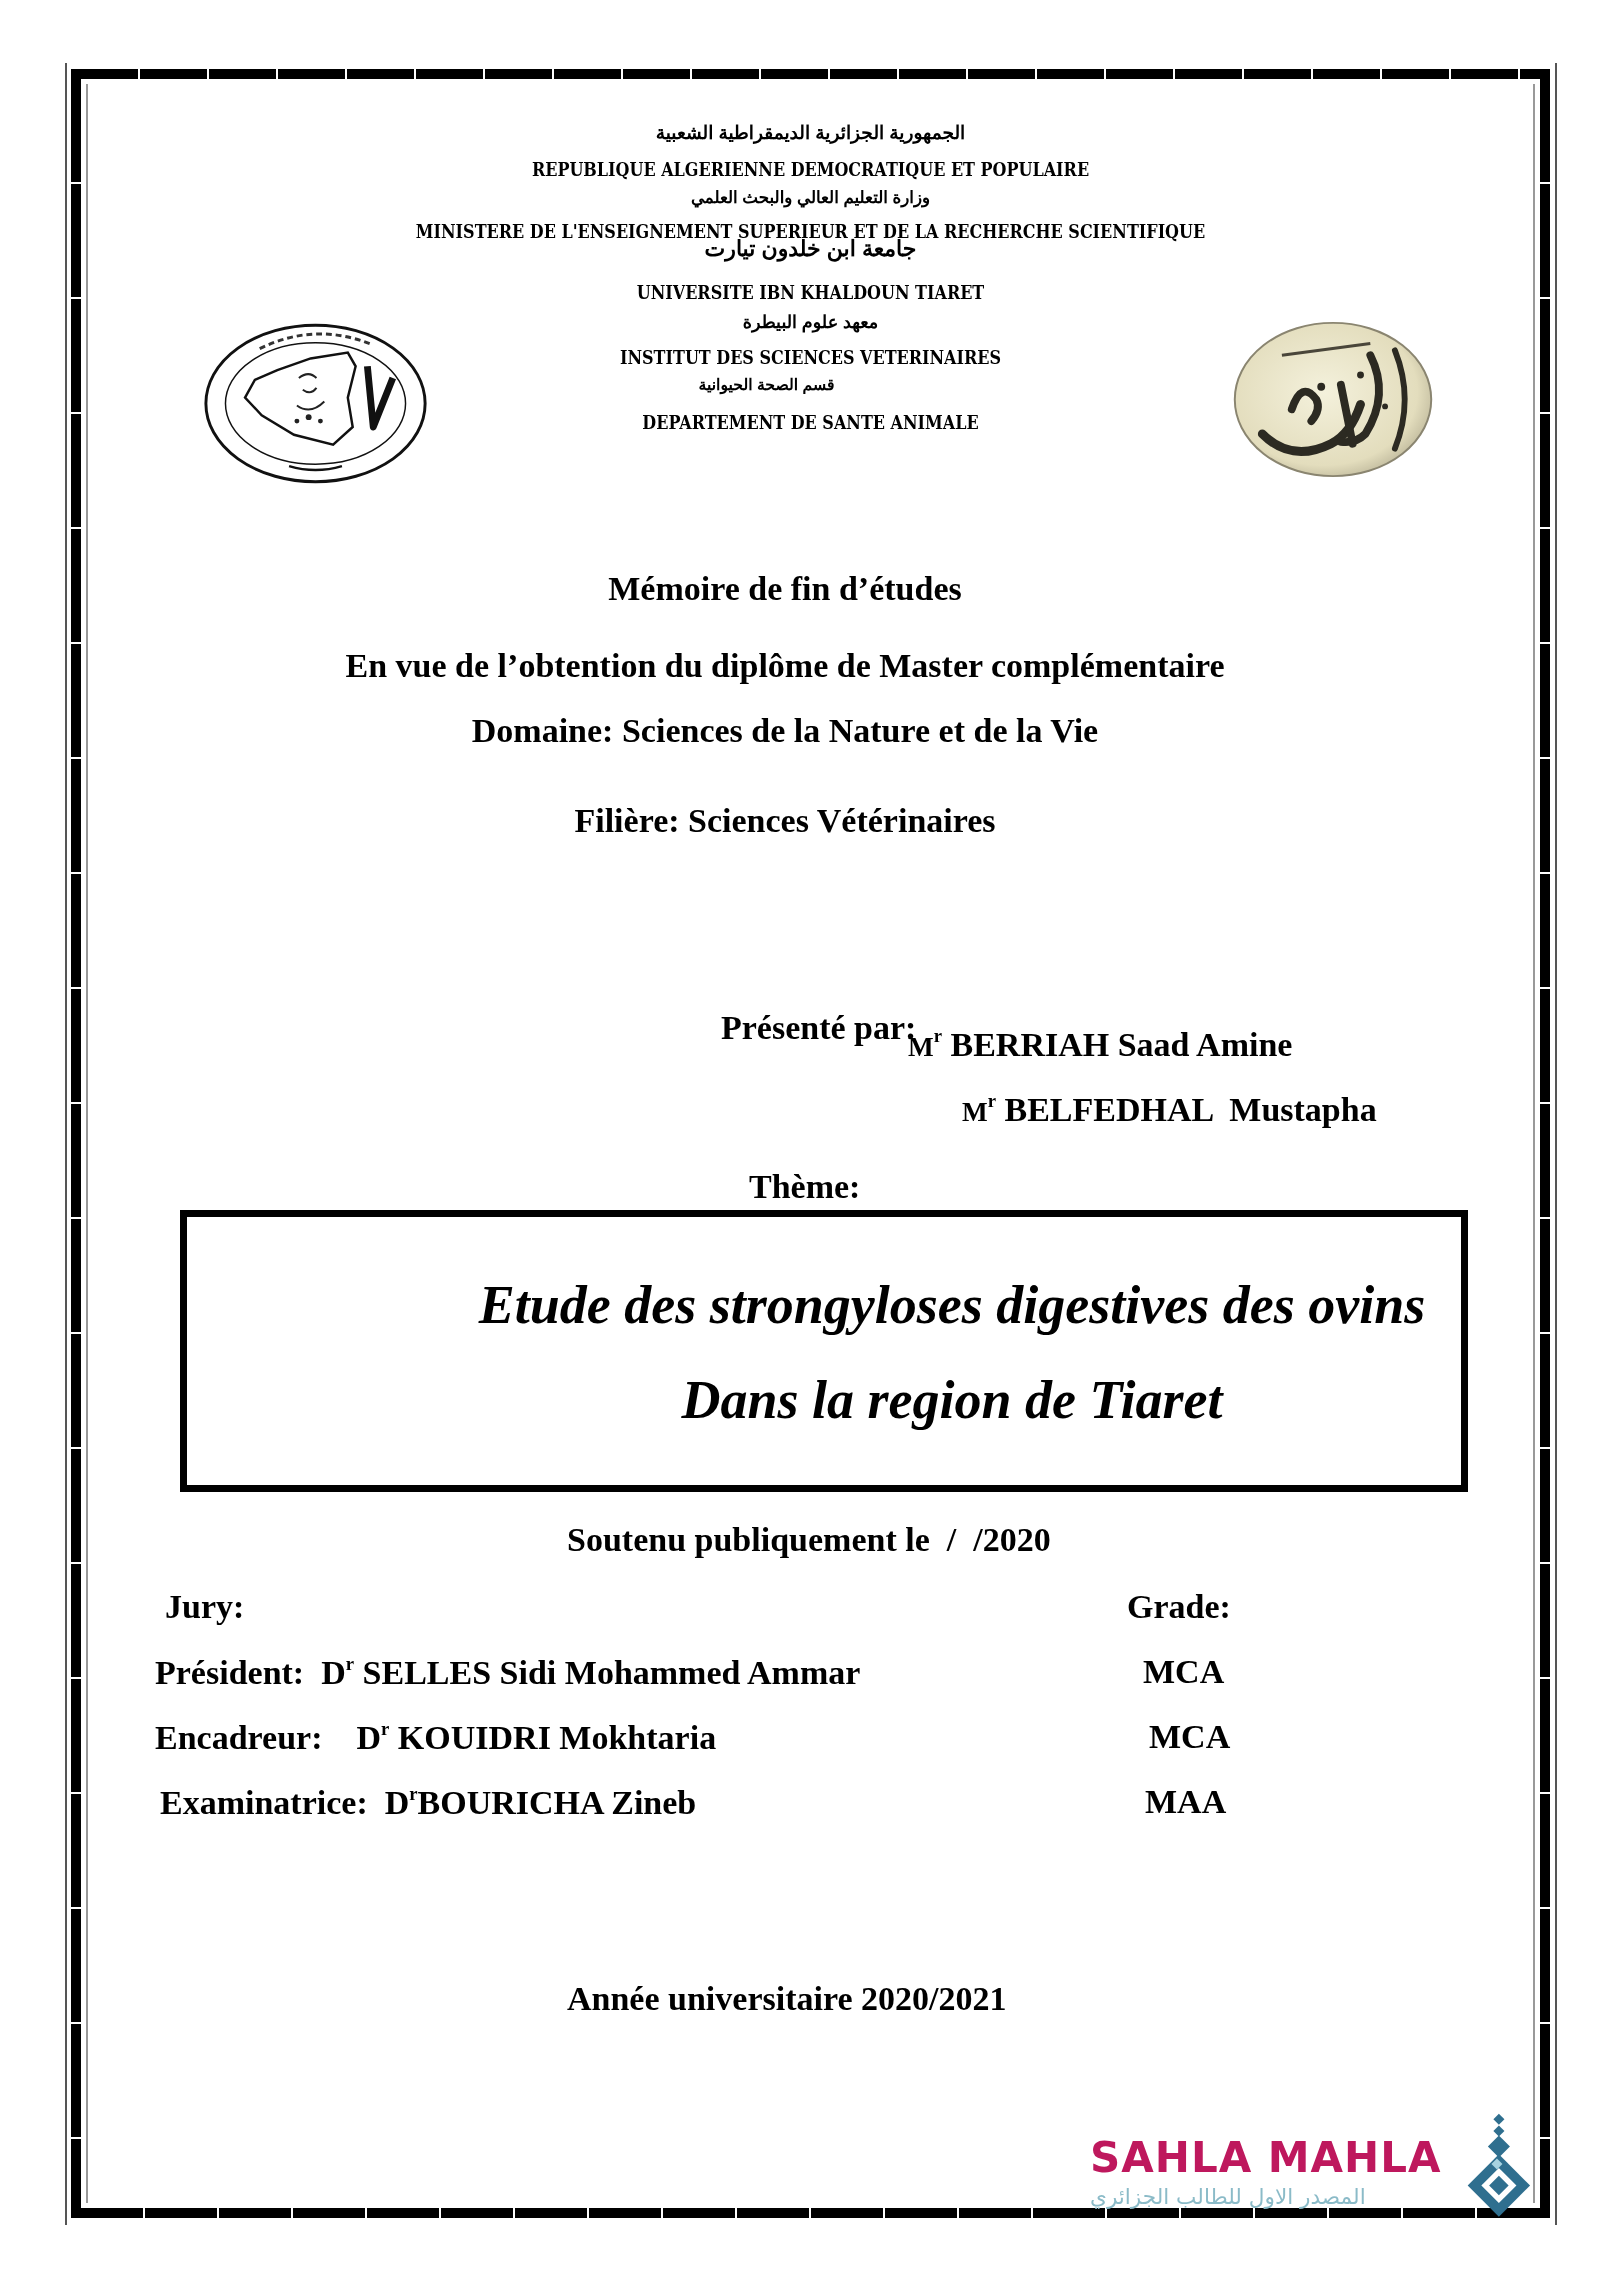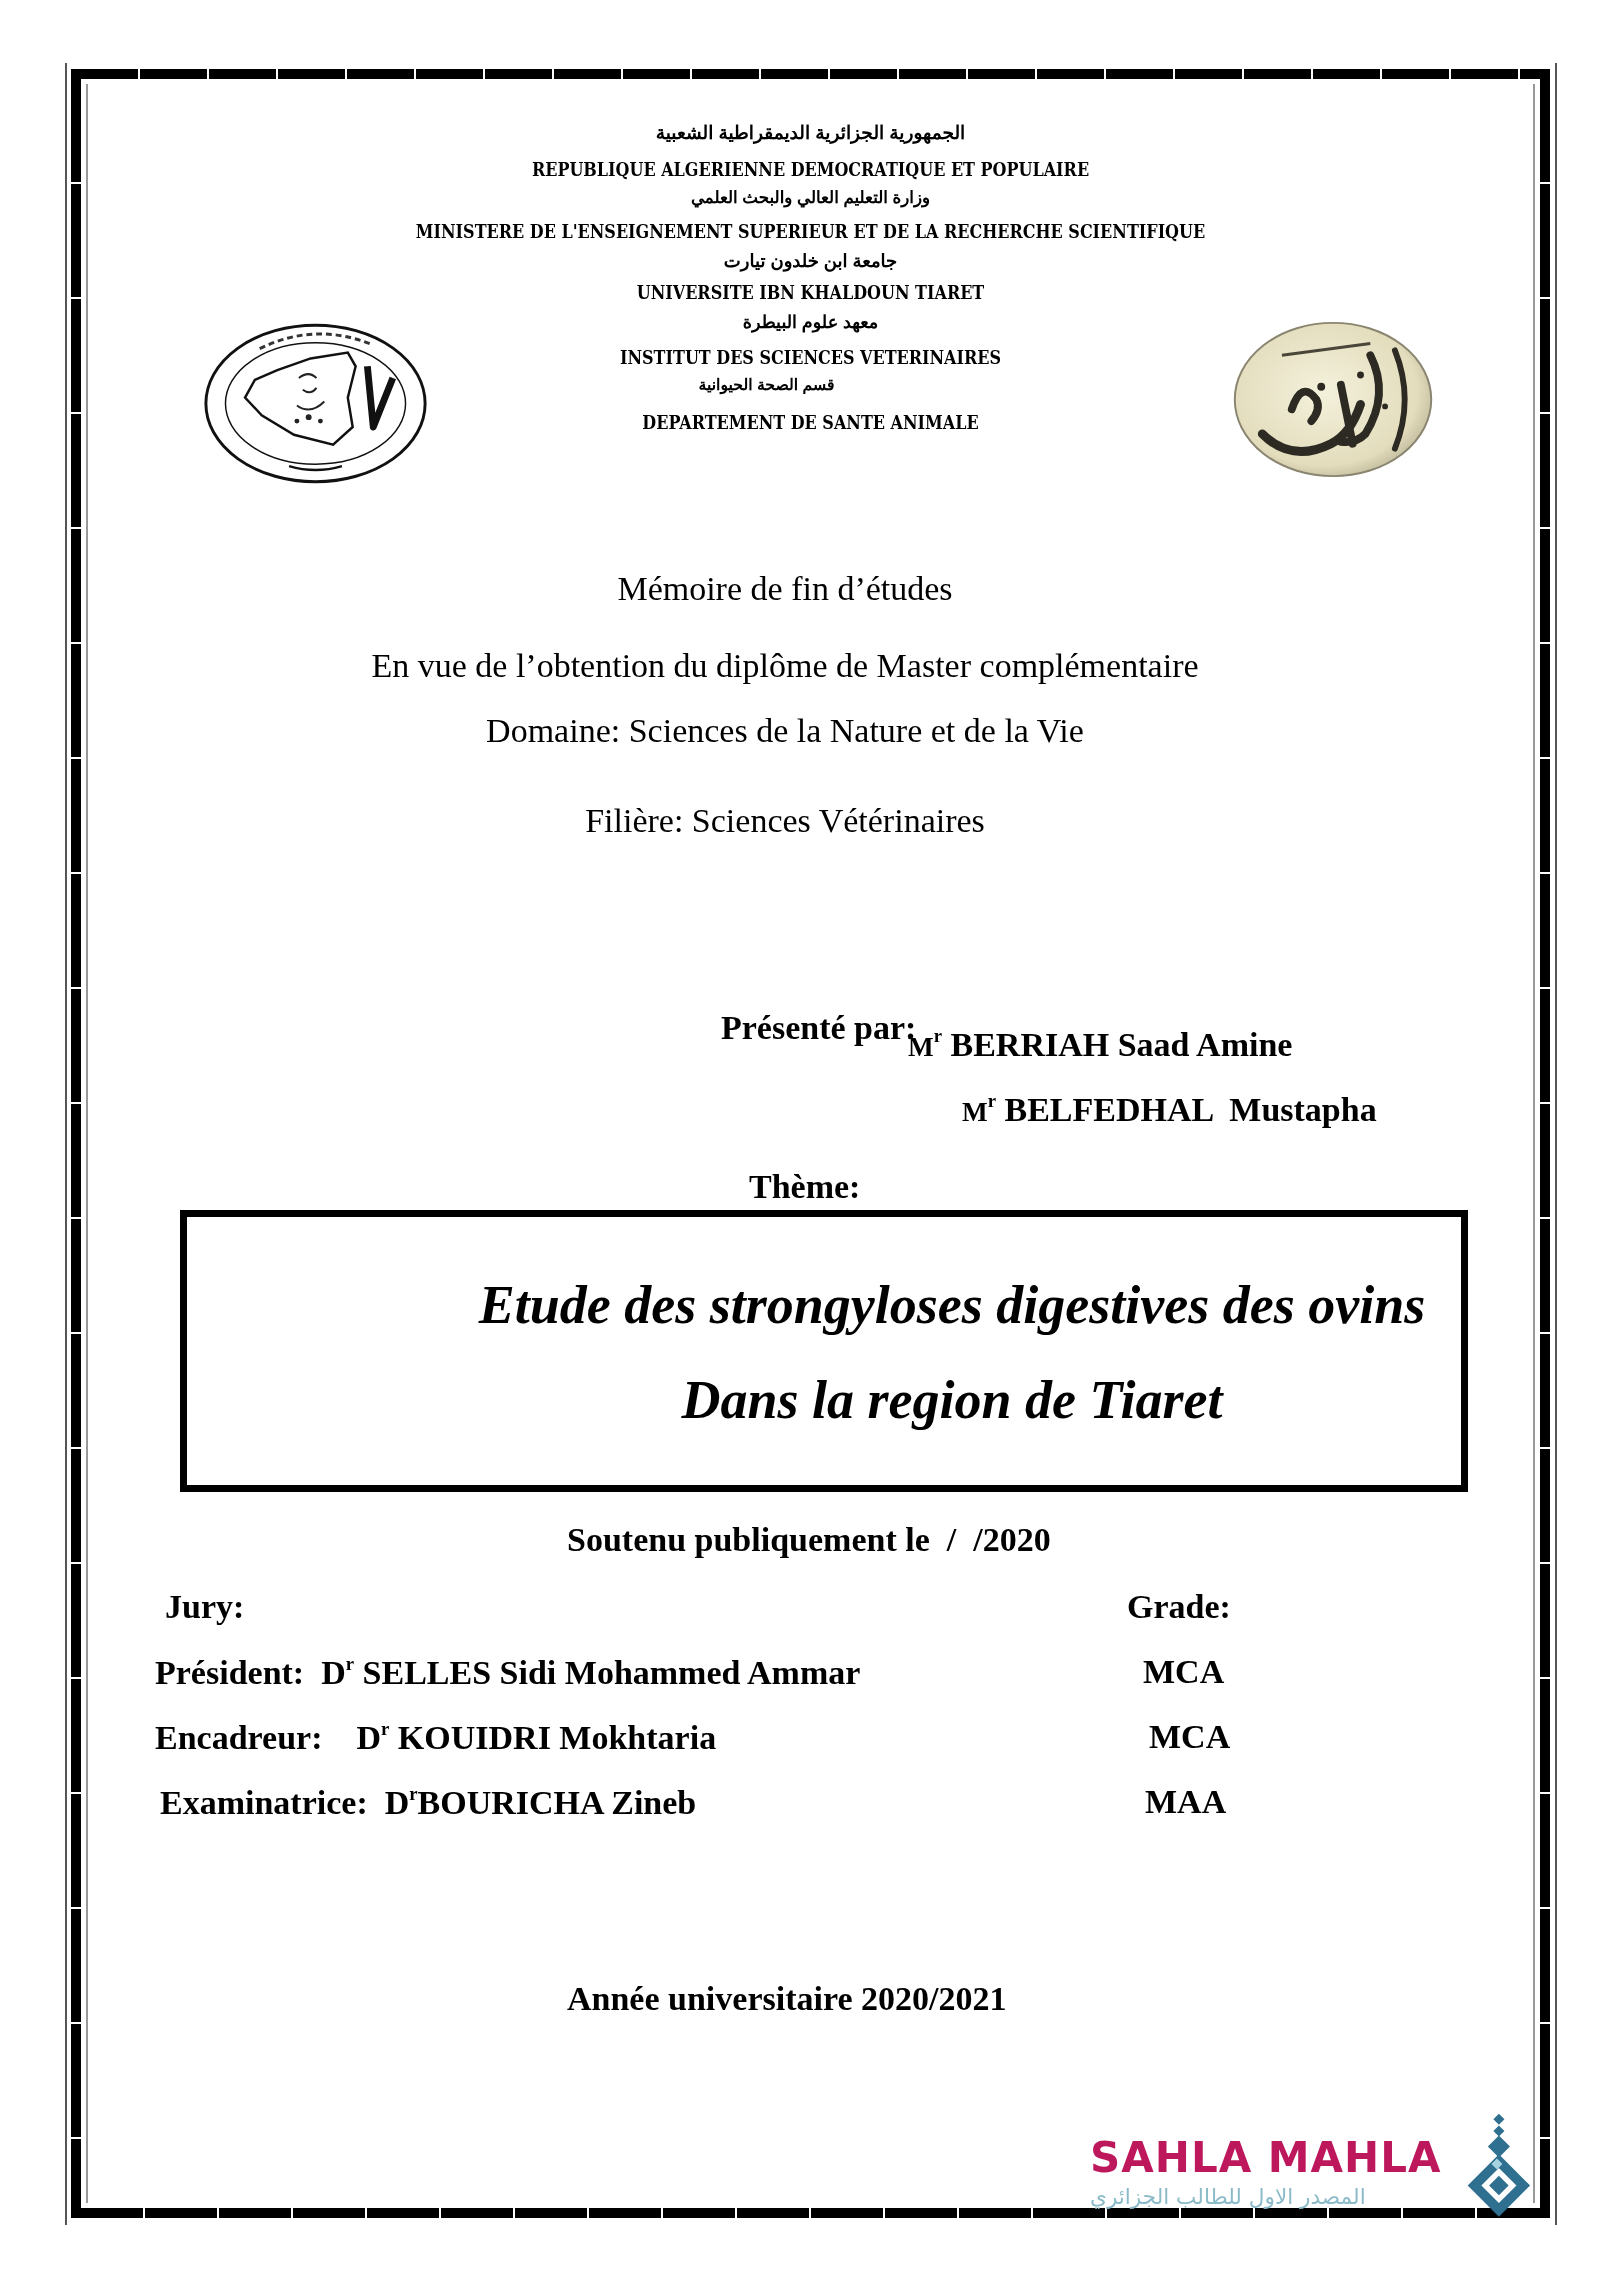--- a/index.html
+++ b/index.html
@@ -19,21 +19,21 @@
     
     .hdr { left: 0; width: 1621px; text-align: center; font-weight: bold; white-space: nowrap; }
     .hdr-ar { font-family: Liberation Sans, sans-serif; direction: rtl; font-size: 18.6px; }
     .hdr-fr { font-family: "DejaVu Serif", serif; font-size: 18.6px; letter-spacing: 0px; transform: scaleX(0.86); }
 
     
     .logo-left { left: 201px; top: 319px; width: 230px; height: 167px; }
     .logo-right { left: 1223px; top: 316px; width: 221px; height: 167px; }
 
     
-    .line { left: 0; width: 1570px; text-align: center; font-weight: normal; font-size: 34px; white-space: nowrap; }
+    .line { left: 0; width: 1570px; text-align: center; font-weight: bold; font-size: 34px; white-space: nowrap; }
     .left-text { font-weight: bold; font-size: 34px; white-space: nowrap; }
     sup.r { font-size: 0.55em; vertical-align: 0.75em; }
     .m-small { font-size: 0.8em; }
 
     
     .title-box { left: 180px; top: 1210px; width: 1288px; height: 282px; border: 7.8px solid #000; box-sizing: border-box; }
     .title-line { left: 180px; width: 1544px; text-align: center; font-weight: bold; font-style: italic; font-size: 54px; white-space: nowrap; }
 
     
     .wm-text { left: 1090px; top: 2133px; font-family: "DejaVu Sans", sans-serif; font-size: 42px; font-weight: bold; color: #be185d; letter-spacing: 1px; white-space: nowrap; }
@@ -50,21 +50,21 @@
 <div class="abs frame-bar-left"></div>
 <div class="abs frame-bar-right"></div>
 <div class="abs frame-inner-left"></div>
 <div class="abs frame-inner-right"></div>
 
 <div>
   <div class="abs hdr hdr-ar" style="top:122px;">الجمهورية الجزائرية الديمقراطية الشعبية</div>
   <div class="abs hdr hdr-fr" style="top:159px;">REPUBLIQUE ALGERIENNE DEMOCRATIQUE ET POPULAIRE</div>
   <div class="abs hdr hdr-ar" style="top:187px; font-size:16.7px;">وزارة التعليم العالي والبحث العلمي</div>
   <div class="abs hdr hdr-fr" style="top:221px;">MINISTERE DE L'ENSEIGNEMENT SUPERIEUR ET DE LA RECHERCHE SCIENTIFIQUE</div>
-  <div class="abs hdr hdr-ar" style="top:250px; font-size:18px;">جامعة ابن خلدون تيارت</div>
+  <div class="abs hdr hdr-ar" style="top:236px; font-size:22px;">جامعة ابن خلدون تيارت</div>
   <div class="abs hdr hdr-fr" style="top:282px;">UNIVERSITE IBN KHALDOUN TIARET</div>
   <div class="abs hdr hdr-ar" style="top:312px; font-size:17.6px;">معهد علوم البيطرة</div>
   <div class="abs hdr hdr-fr" style="top:347px;">INSTITUT DES SCIENCES VETERINAIRES</div>
   <div class="abs hdr hdr-ar" style="top:375px; font-size:15.7px; padding-right:88px; box-sizing:border-box;">قسم الصحة الحيوانية</div>
   <div class="abs hdr hdr-fr" style="top:412px;">DEPARTEMENT DE SANTE ANIMALE</div>
 </div>
 
 <div class="abs logo-left">
   <svg width="230" height="167" viewBox="0 0 235 170">
     <ellipse cx="117" cy="86" rx="112" ry="80" fill="#fff" stroke="#111" stroke-width="3"></ellipse>

